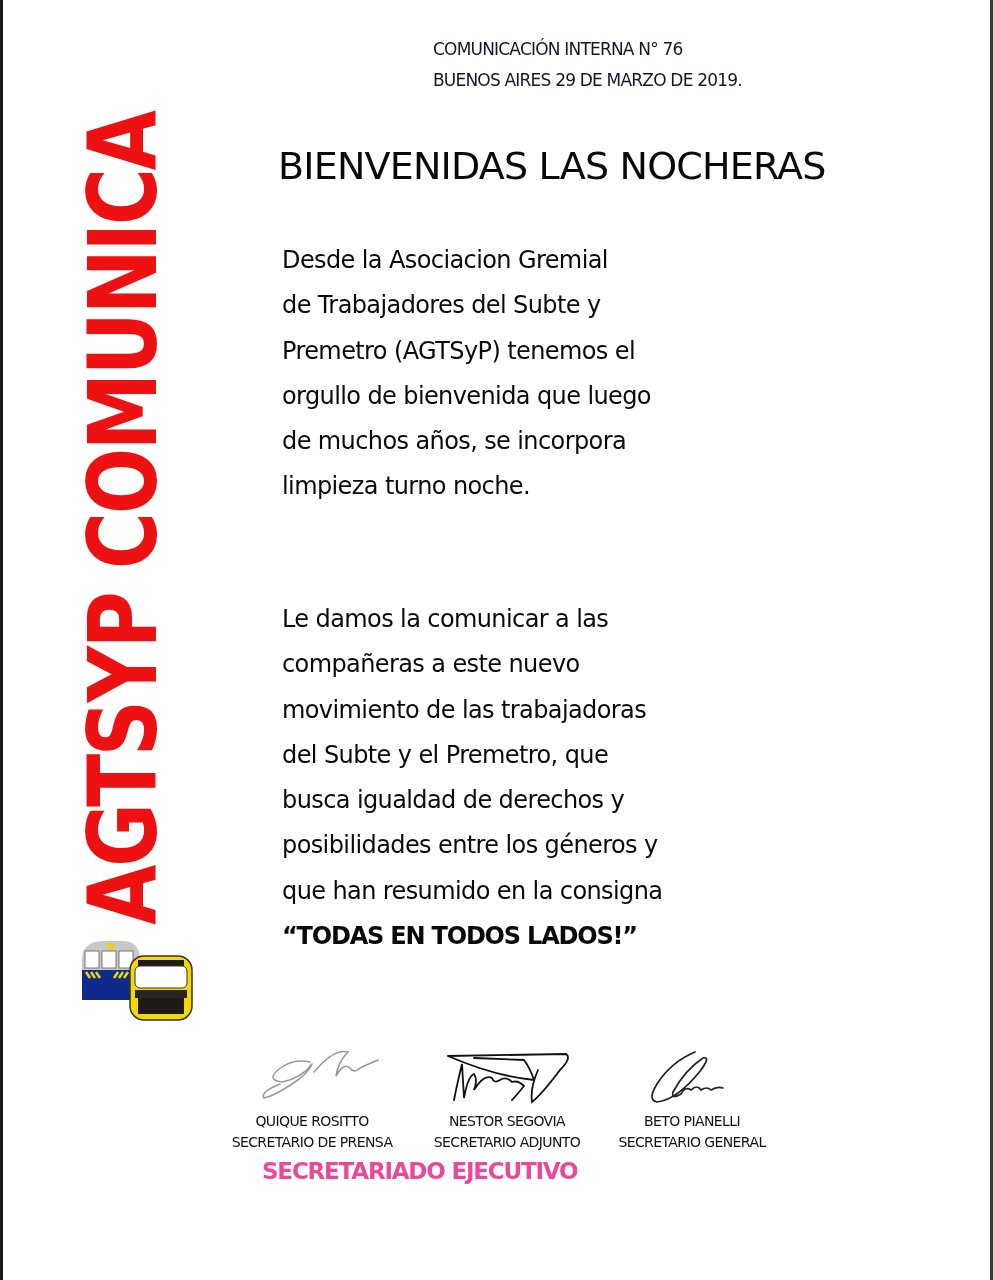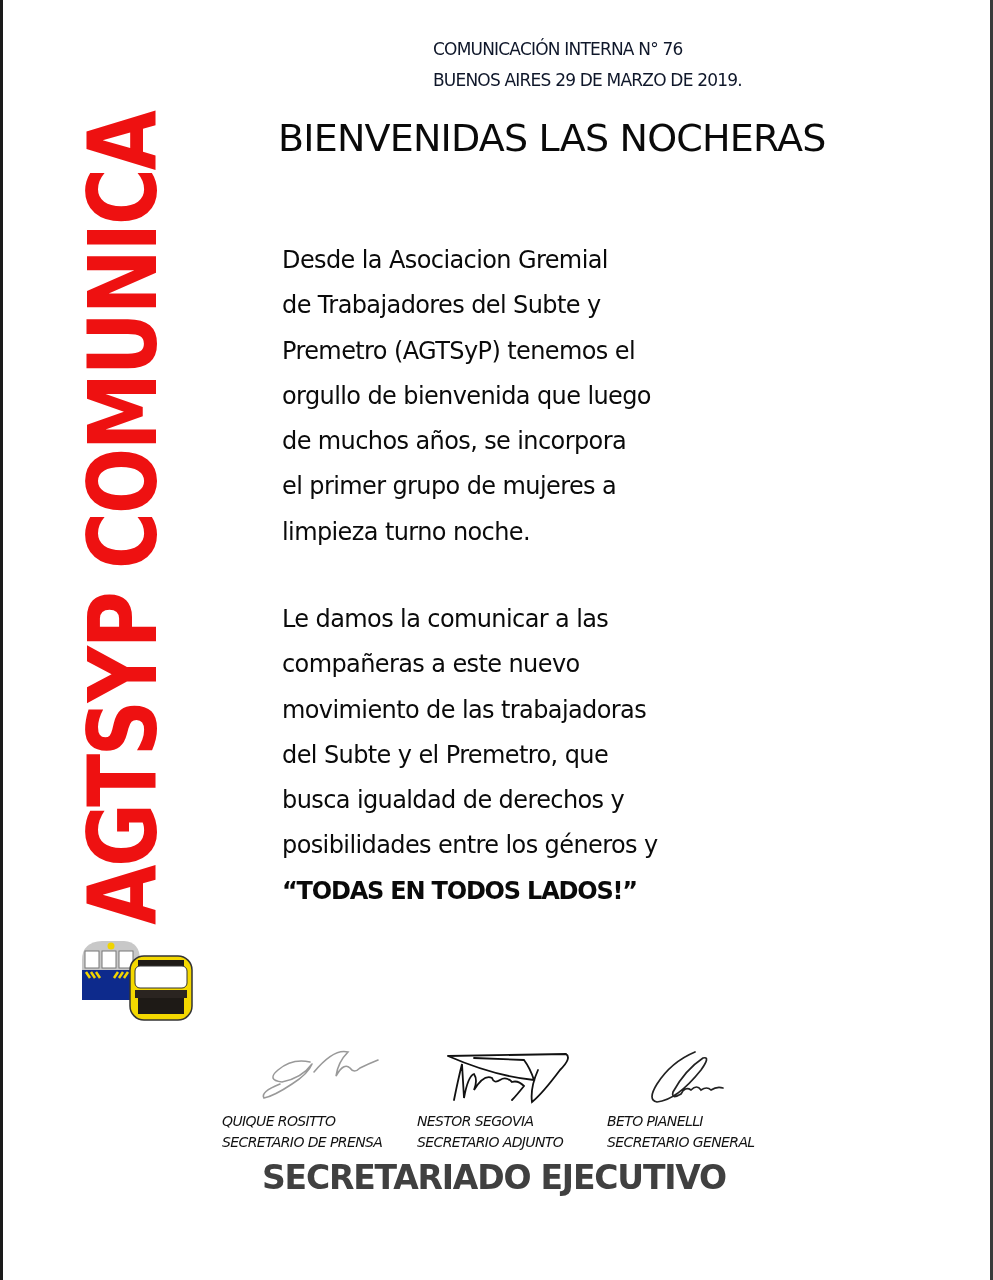--- a/index.html
+++ b/index.html
@@ -17,21 +17,21 @@
     }
     .header {
       position: absolute; left: 433px; top: 8px;
       font-family: "DejaVu Sans", sans-serif;
       font-size: 17px; line-height: 31px; letter-spacing: -0.8px;
       color: #0f172a;
       margin-top: 26px;
     }
     .header div { white-space: nowrap; }
     .title {
-      position: absolute; left: 278px; top: 116px;
+      position: absolute; left: 278px; top: 144px;
       font-family: "DejaVu Sans", sans-serif;
       font-size: 38px; letter-spacing: -0.8px; white-space: nowrap;
       color: #0a0a0a;
     }
     .body-text {
       position: absolute; left: 282px;
       font-family: "DejaVu Sans", sans-serif;
       font-size: 24px; line-height: 45.3px; letter-spacing: -0.6px;
       color: #0a0a0a;
     }
@@ -56,25 +56,25 @@
     }
     .signatures {
       position: absolute; left: 222px; top: 1038px; width: 560px; height: 80px;
     }
     .sig { position: absolute; }
     .names {
       position: absolute; top: 1111px; left: 222px; width: 560px;
       font-family: "DejaVu Sans", sans-serif; font-size: 14px; line-height: 21px;
       letter-spacing: -0.6px; color: #111;
     }
-    .name-col { position: absolute; text-align: left; white-space: nowrap; font-style: italic; }
+    .name-col { position: absolute; text-align: center; white-space: nowrap; }
     .footer {
       position: absolute; left: 262px; top: 1158px;
       font-family: "DejaVu Sans", sans-serif; font-weight: bold;
-      font-size: 33px; letter-spacing: -1.2px; white-space: nowrap; color: #404040;
+      font-size: 23px; letter-spacing: -1.2px; white-space: nowrap; color: #ec4899;
     }
   </style>
 </head>
 <body>
 
 <div class="frame-left"></div>
 <div class="frame-right"></div>
 
 <div class="header">
   <div>COMUNICACIÓN INTERNA N° 76</div>
@@ -107,31 +107,31 @@
 </div>
 
 <div class="title">BIENVENIDAS LAS NOCHERAS</div>
 
 <div class="body-text p1">
   <div>Desde la Asociacion Gremial</div>
   <div>de Trabajadores del Subte y</div>
   <div>Premetro (AGTSyP) tenemos el</div>
   <div>orgullo de bienvenida que luego</div>
   <div>de muchos años, se incorpora</div>
-  <div>el primer grupo de mujeres a</div>
   <div>limpieza turno noche.</div>
 </div>
 
 <div class="body-text p2">
   <div>Le damos la comunicar a las</div>
   <div>compañeras a este nuevo</div>
   <div>movimiento de las trabajadoras</div>
   <div>del Subte y el Premetro, que</div>
   <div>busca igualdad de derechos y</div>
   <div>posibilidades entre los géneros y</div>
+  <div>que han resumido en la consigna</div>
   <div class="slogan">“TODAS EN TODOS LADOS!”</div>
 </div>
 
 <div class="signatures">
   <svg class="sig" style="left:30px; top:2px;" width="140" height="70" viewBox="0 0 140 70">
     <path d="M58 22 Q40 18 26 30 Q14 40 30 42 Q50 38 60 24 M60 24 Q56 34 40 44 Q22 56 12 58 Q8 52 28 44 M62 32 Q82 8 96 12 Q86 22 84 36 Q92 22 98 28 Q102 34 108 28 Q116 24 126 20" fill="none" stroke="#999" stroke-width="1.6" stroke-linecap="round"></path>
   </svg>
   <svg class="sig" style="left:212px; top:2px;" width="150" height="72" viewBox="0 0 150 72">
     <path d="M14 16 L132 14 Q138 18 126 30 Q108 54 98 62 Q96 48 104 30 M14 16 Q60 36 100 40 Q96 28 90 20 L40 18 M20 60 Q24 40 28 24 L30 58 Q34 36 40 34 Q44 40 40 50 Q50 34 58 38 Q60 44 66 40 Q72 36 78 42 Q84 40 90 46 Q82 56 78 60" fill="none" stroke="#111" stroke-width="1.8" stroke-linecap="round"></path>
   </svg>

